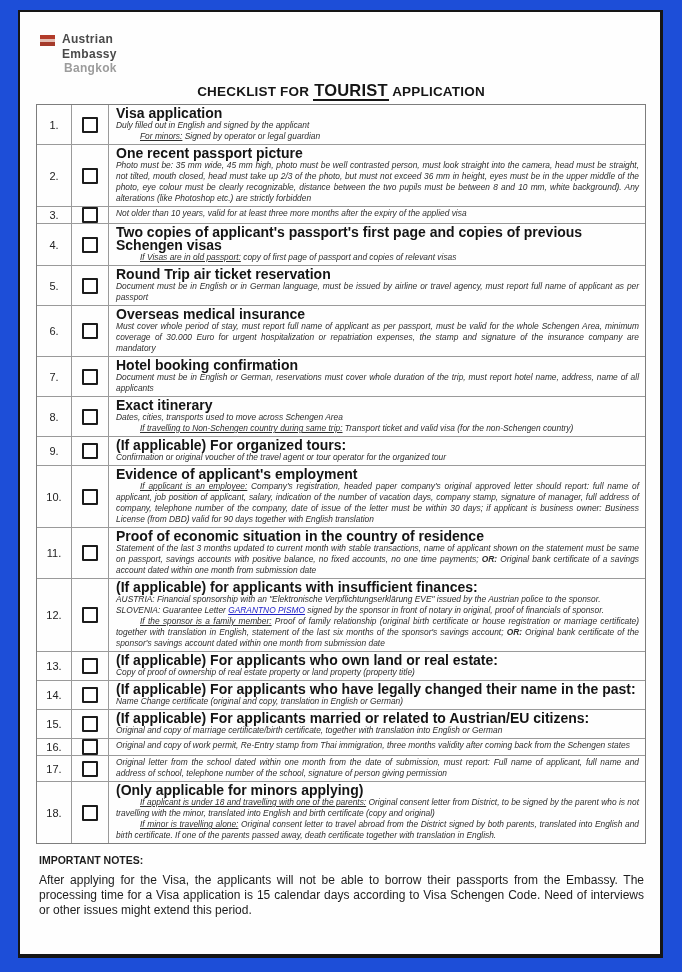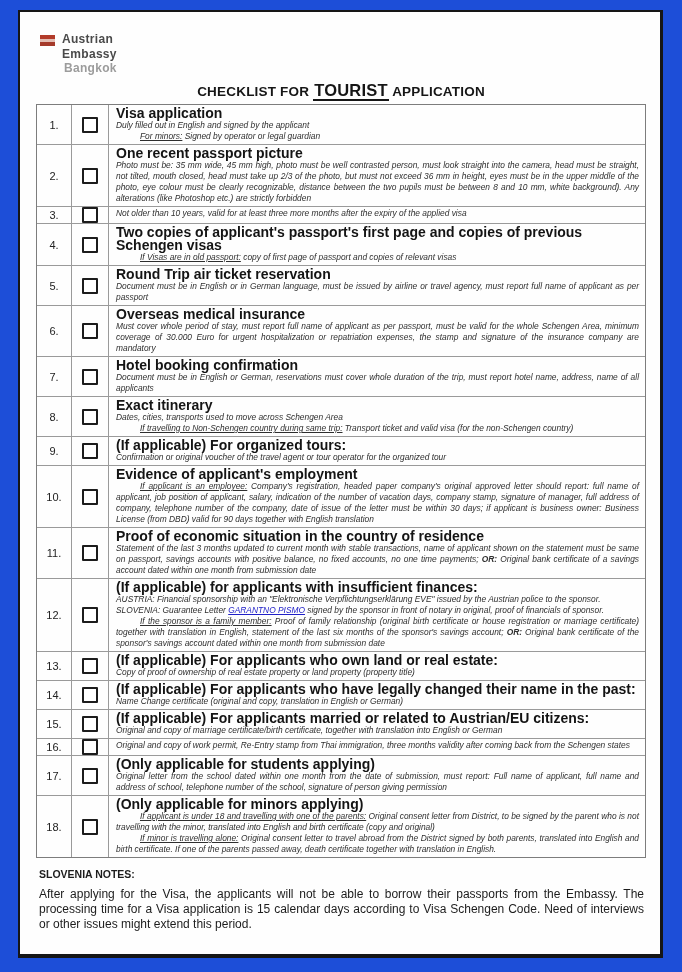--- a/index.html
+++ b/index.html
@@ -225,37 +225,36 @@
           <div class="cell-content">
             <div class="desc-line"><span>Original and copy of work permit, Re-Entry stamp from Thai immigration, three months validity after coming back from the Schengen states</span></div>
           </div>
         </div>
         <div class="row">
           <div class="cell-num">17.</div>
           <div class="cell-check">
             <div class="checkbox"></div>
           </div>
           <div class="cell-content">
-            <div class="row-title">(Only applicable for students applying)</div>
             <div class="desc-line"><span>Original letter from the school dated within one month from the date of submission, must report: Full name of applicant, full name and address of school, telephone number of the school, signature of person giving permission</span></div>
           </div>
         </div>
         <div class="row">
           <div class="cell-num">18.</div>
           <div class="cell-check">
             <div class="checkbox"></div>
           </div>
           <div class="cell-content">
             <div class="row-title">(Only applicable for minors applying)</div>
             <div class="desc-line"><span class="seg-u">If applicant is under 18 and travelling with one of the parents:</span><span> Original consent letter from District, to be signed by the parent who is not travelling with the minor, translated into English and birth certificate (copy and original)</span></div>
             <div class="desc-line"><span class="seg-u">If minor is travelling alone:</span><span> Original consent letter to travel abroad from the District signed by both parents, translated into English and birth certificate. If one of the parents passed away, death certificate together with translation in English.</span></div>
           </div>
         </div>
       </div>
 
     <div class="notes">
-      <div class="notes-h">SLOVENIA NOTES:</div>
+      <div class="notes-h">IMPORTANT NOTES:</div>
       <p>After applying for the Visa, the applicants will not be able to borrow their passports from the Embassy. The processing time for a Visa application is 15 calendar days according to Visa Schengen Code. Need of interviews or other issues might extend this period.</p>
 
     </div>
 
   </div>
 </div>
 
 </body></html>

